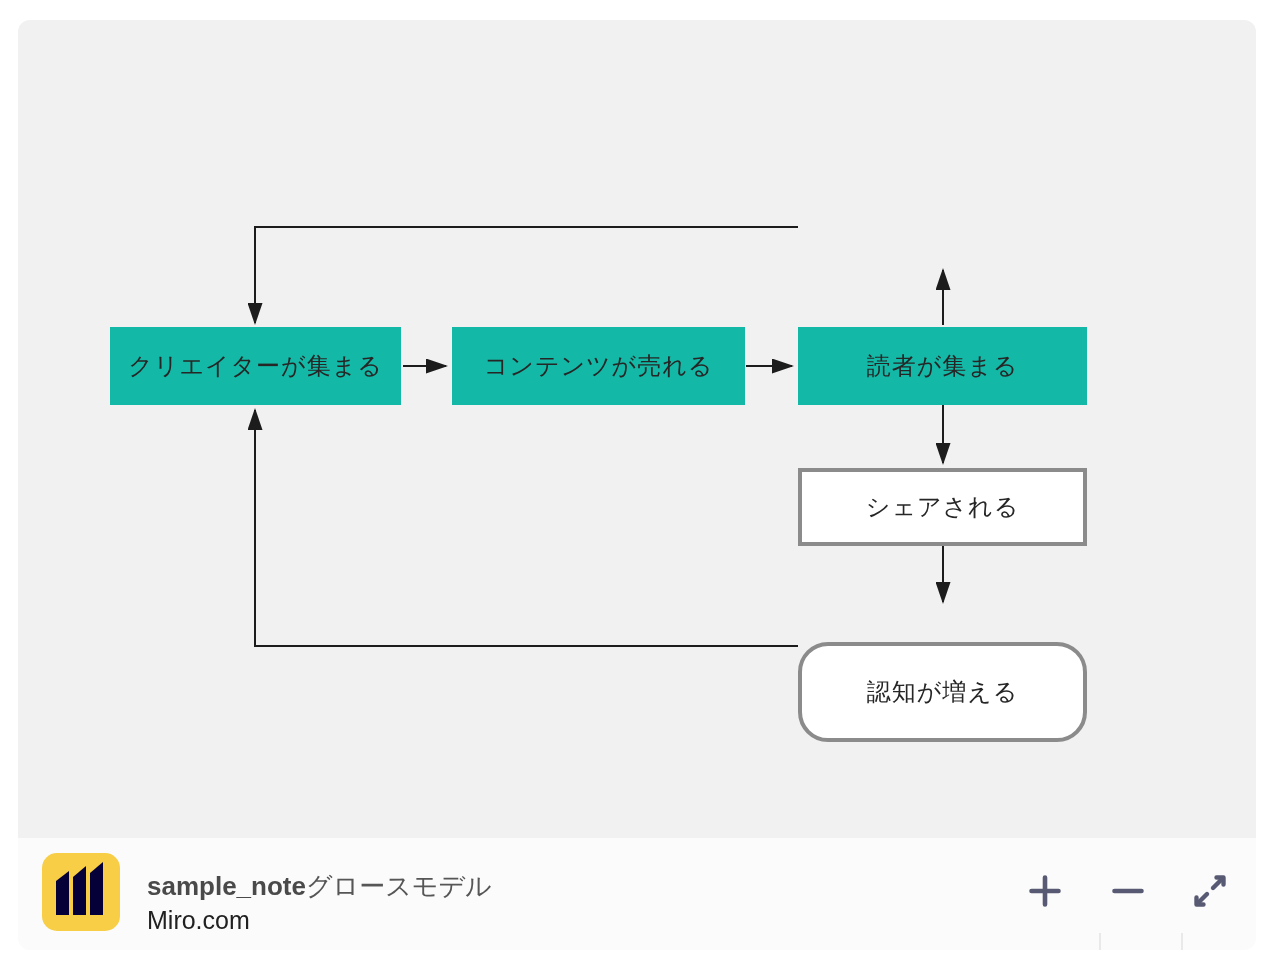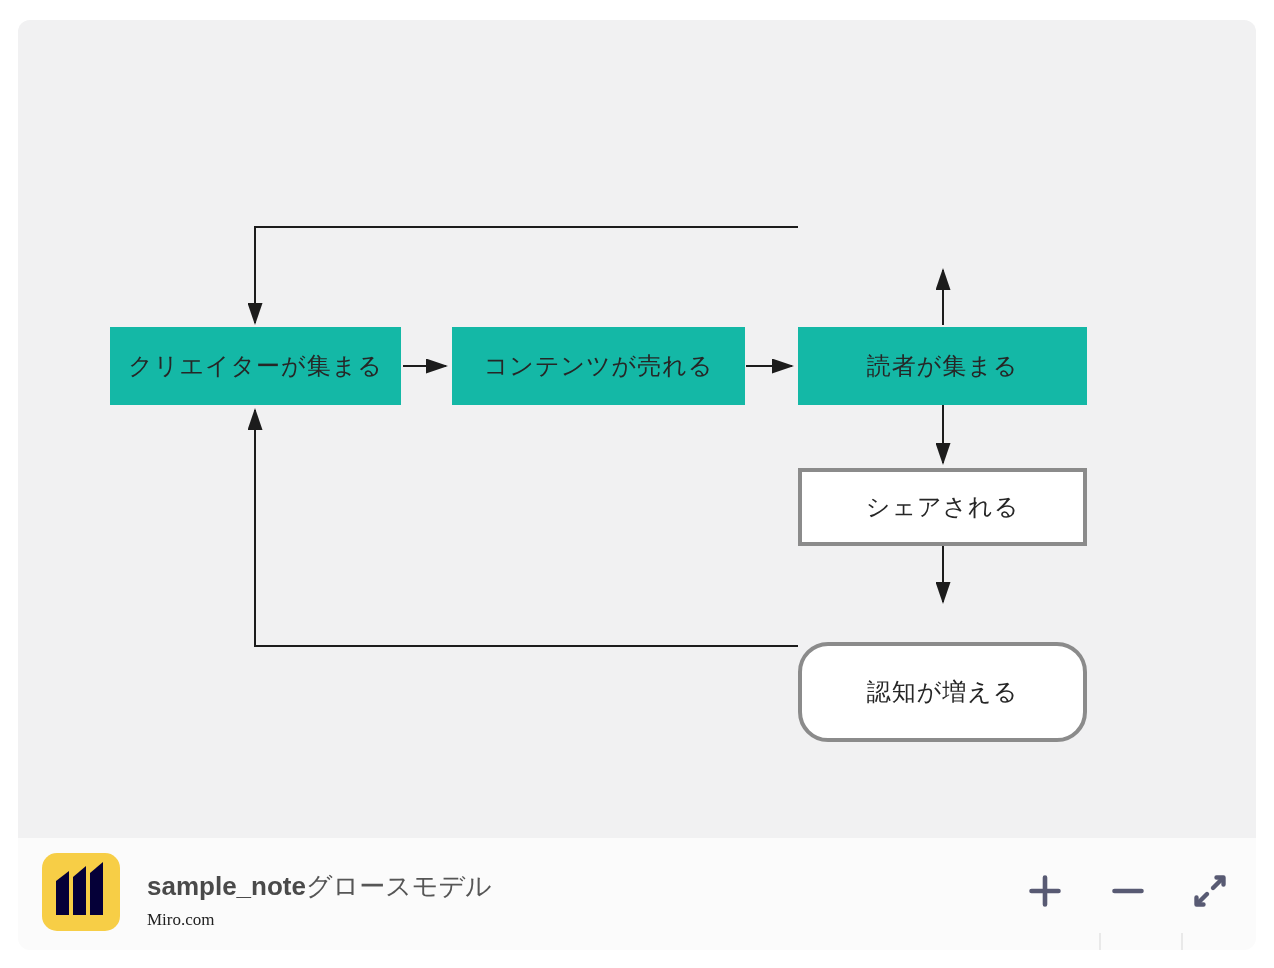--- a/index.html
+++ b/index.html
@@ -33,21 +33,21 @@
   }
   .embed-title{
     font-size:26px;line-height:34px;color:#4d4d4d;white-space:nowrap;
   }
   .embed-title .latin{font-weight:bold;color:#4a4a4a;}
   .embed-title .ja{
     font-family:"DejaVu Serif","Liberation Serif",serif;
     font-weight:400;color:#565656;
   }
   .embed-provider{
-    font-size:17px;line-height:34px;color:#212121;font-family:Liberation Serif, serif;
+    font-size:25px;line-height:34px;color:#212121;
   }
   .ctrl-btn{
     position:absolute;top:839px;width:64px;height:64px;
     display:flex;align-items:center;justify-content:center;
     cursor:pointer;background:transparent;border:none;padding:0;
   }
   .ctrl-zoom-in{left:995px;}
   .ctrl-zoom-out{left:1078px;}
   .ctrl-fullscreen{left:1160px;}
   .ctrl-divider{

